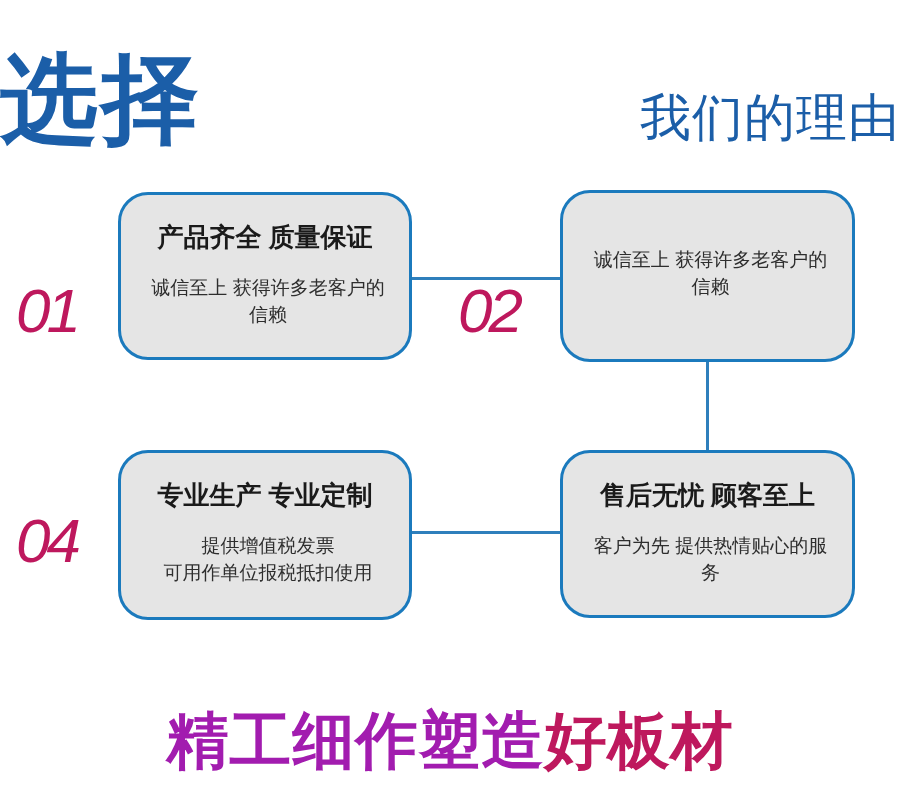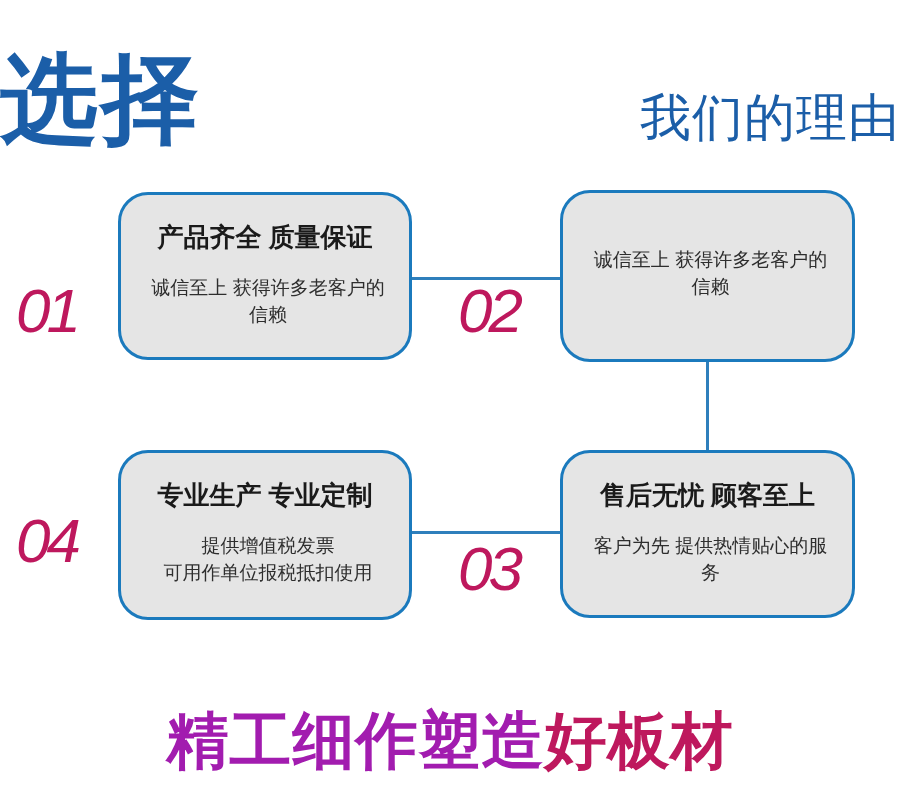--- a/index.html
+++ b/index.html
@@ -123,21 +123,20 @@
     <span class="title-main">选择</span>
     <span class="title-rest">我们的理由</span>
   </div>
 
   <div class="connector" id="conn-top"></div>
   <div class="connector" id="conn-mid"></div>
   <div class="connector" id="conn-bottom"></div>
 
   <div class="num" id="num-01">01</div>
   <div class="num" id="num-02">02</div>
-  <div class="num" id="num-03">03</div>
   <div class="num" id="num-04">04</div>
 
   <div class="box" id="box-01">
     <div class="box-title">产品齐全 质量保证</div>
     <div class="box-desc">诚信至上 获得许多老客户的信赖</div>
   </div>
 
   <div class="box" id="box-02">
     <div class="box-desc">诚信至上 获得许多老客户的信赖</div>
   </div>

